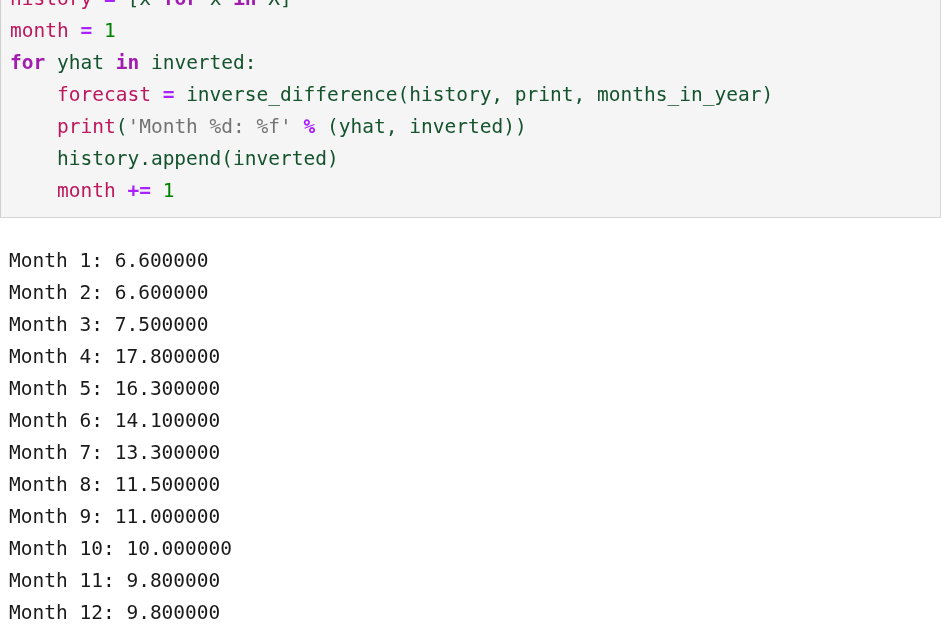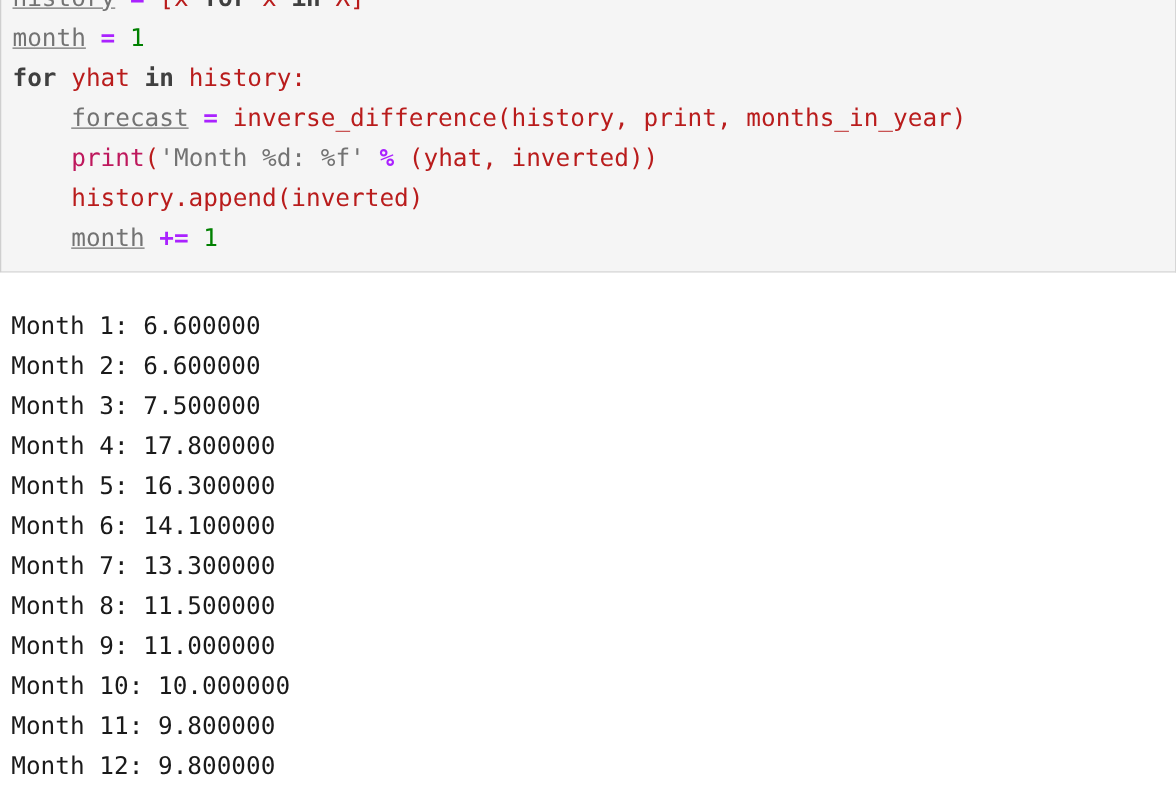--- a/index.html
+++ b/index.html
@@ -33,27 +33,27 @@
     padding: 0 0 0 9px;
     font-family: "DejaVu Sans Mono", "Liberation Mono", monospace;
     font-size: 19.5px;
     line-height: 32px;
     color: #1a1a1a;
     white-space: pre;
     overflow: hidden;
   }
 
   
-  .k   { color: #404040; font-weight: bold; }   
+  .k   { color: #a21caf; font-weight: bold; }   
   .nb  { color: #be185d; }                      
   .o   { color: #AA22FF; font-weight: bold; }   
   .mi  { color: #008000; }                      
   .s   { color: #737373; }                      
-  .n   { color: #737373; text-decoration: underline; }                      
-  .p   { color: #b91c1c; }                      
+  .n   { color: #be185d; }                      
+  .p   { color: #14532d; }                      
 
   
   .output {
     position: absolute;
     left: 0;
     top: 245px;
     width: 821px;
   }
   .output pre {
     margin: 0;
@@ -65,21 +65,21 @@
     white-space: pre;
   }
   .out-line { display: block; }
 </style>
 </head>
 <body>
 
 <div class="code-block">
   <pre id="code-listing"><span class="code-line"><span class="n">history</span><span class="p"> </span><span class="o">=</span><span class="p"> [x </span><span class="k">for</span><span class="p"> x </span><span class="k">in</span><span class="p"> X]</span></span>
 <span class="code-line"><span class="n">month</span><span class="p"> </span><span class="o">=</span><span class="p"> </span><span class="mi">1</span></span>
-<span class="code-line"><span class="k">for</span><span class="p"> yhat </span><span class="k">in</span><span class="p"> history:</span></span>
+<span class="code-line"><span class="k">for</span><span class="p"> yhat </span><span class="k">in</span><span class="p"> inverted:</span></span>
 <span class="code-line">    <span class="n">forecast</span><span class="p"> </span><span class="o">=</span><span class="p"> inverse_difference(history, print, months_in_year)</span></span>
 <span class="code-line">    <span class="nb">print</span><span class="p">(</span><span class="s">'Month %d: %f'</span><span class="p"> </span><span class="o">%</span><span class="p"> (yhat, inverted))</span></span>
 <span class="code-line">    <span class="p">history.append(inverted)</span></span>
 <span class="code-line">    <span class="n">month</span><span class="p"> </span><span class="o">+=</span><span class="p"> </span><span class="mi">1</span></span></pre>
 </div>
 
 <div class="output">
   <pre id="output-listing"><span class="out-line">Month 1: 6.600000</span><span class="out-line">Month 2: 6.600000</span><span class="out-line">Month 3: 7.500000</span><span class="out-line">Month 4: 17.800000</span><span class="out-line">Month 5: 16.300000</span><span class="out-line">Month 6: 14.100000</span><span class="out-line">Month 7: 13.300000</span><span class="out-line">Month 8: 11.500000</span><span class="out-line">Month 9: 11.000000</span><span class="out-line">Month 10: 10.000000</span><span class="out-line">Month 11: 9.800000</span><span class="out-line">Month 12: 9.800000</span></pre>
 </div>
 

